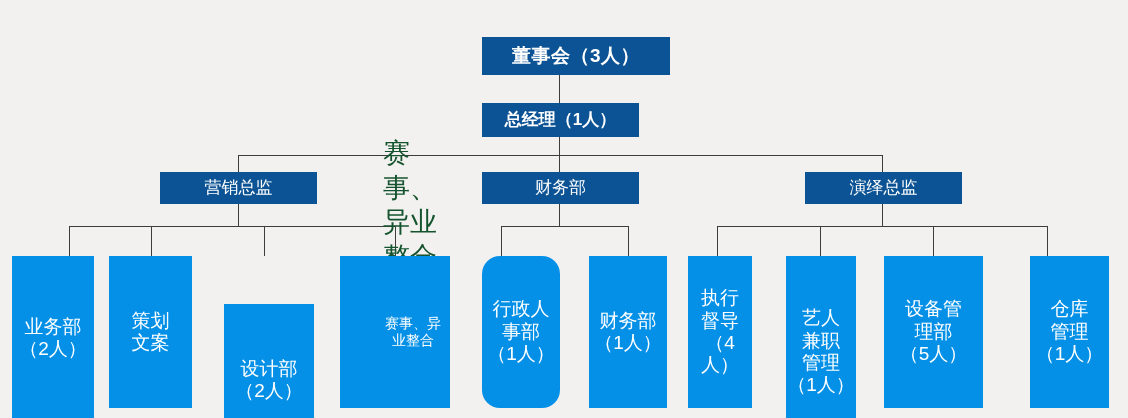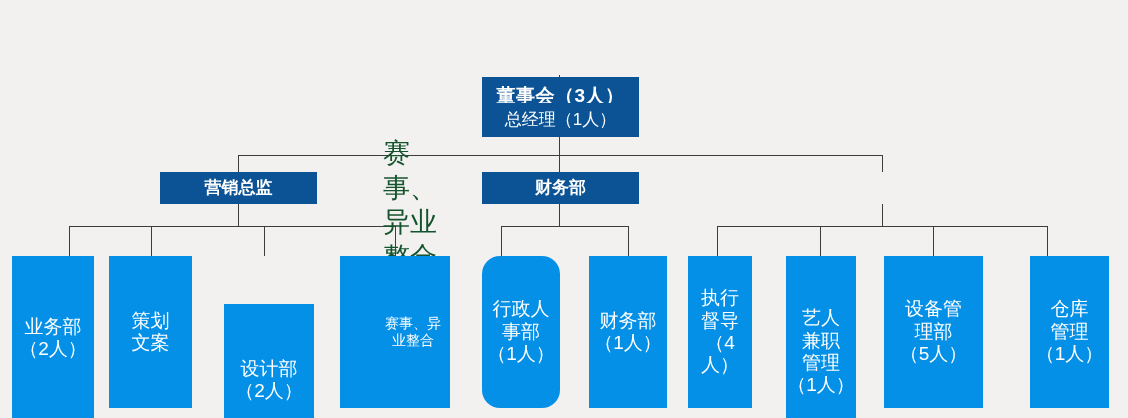--- a/index.html
+++ b/index.html
@@ -33,25 +33,25 @@
   .node.dark   { background: #0b5394; }
   .node.bright { background: #0590e8; }
 
   .lvl1 {
     font-size: 19px;
     font-weight: bold;
     letter-spacing: 0.5px;
   }
   .lvl2 {
     font-size: 17px;
-    font-weight: normal;
+    font-weight: bold;
   }
   .lvl3 {
     font-size: 17px;
-    font-weight: bold;
+    font-weight: normal;
   }
   .leaf {
     font-size: 19px;
     font-weight: normal;
   }
   .leaf.small {
     font-size: 14px;
     padding-left: 36px;
   }
 
@@ -103,26 +103,27 @@
   <div class="line hline" style="left:717px; top:226px; width:330px;"></div>
   <div class="line vline" style="left:717px; top:226px; height:30px;"></div>
   <div class="line vline" style="left:820px; top:226px; height:30px;"></div>
   <div class="line vline" style="left:933px; top:226px; height:30px;"></div>
   <div class="line vline" style="left:1047px; top:226px; height:30px;"></div>
 
   <div class="ghost" style="left:383px; top:136px; width:80px;">赛事、
 异业
 整合</div>
 
-  <div class="node dark lvl1" style="left:482px; top:37px; width:157px; height:38px;margin-top:40px;">董事会（3人）</div>
+  <div class="node dark lvl1" style="left:482px; top:37px; width:188px; height:38px;">董事会（3人）</div>
 
   <div class="node dark lvl2" style="left:482px; top:103px; width:157px; height:34px;">总经理（1人）</div>
 
   <div class="node dark lvl3" style="left:160px; top:172px; width:157px; height:32px;">营销总监</div>
   <div class="node dark lvl3" style="left:482px; top:172px; width:157px; height:32px;">财务部</div>
+  <div class="node dark lvl3" style="left:805px; top:172px; width:157px; height:32px;">演绎总监</div>
 
   <div class="node bright leaf" style="left:12px; top:256px; width:82px; height:164px;">业务部
 （2人）</div>
   <div class="node bright leaf" style="left:109px; top:256px; width:83px; height:152px;">策划
 文案</div>
   <div class="node bright leaf" style="left:224px; top:256px; width:90px; height:152px;margin-top:48px;">设计部
 （2人）</div>
   <div class="node bright leaf small" style="left:340px; top:256px; width:110px; height:152px;">赛事、异
 业整合</div>
 

